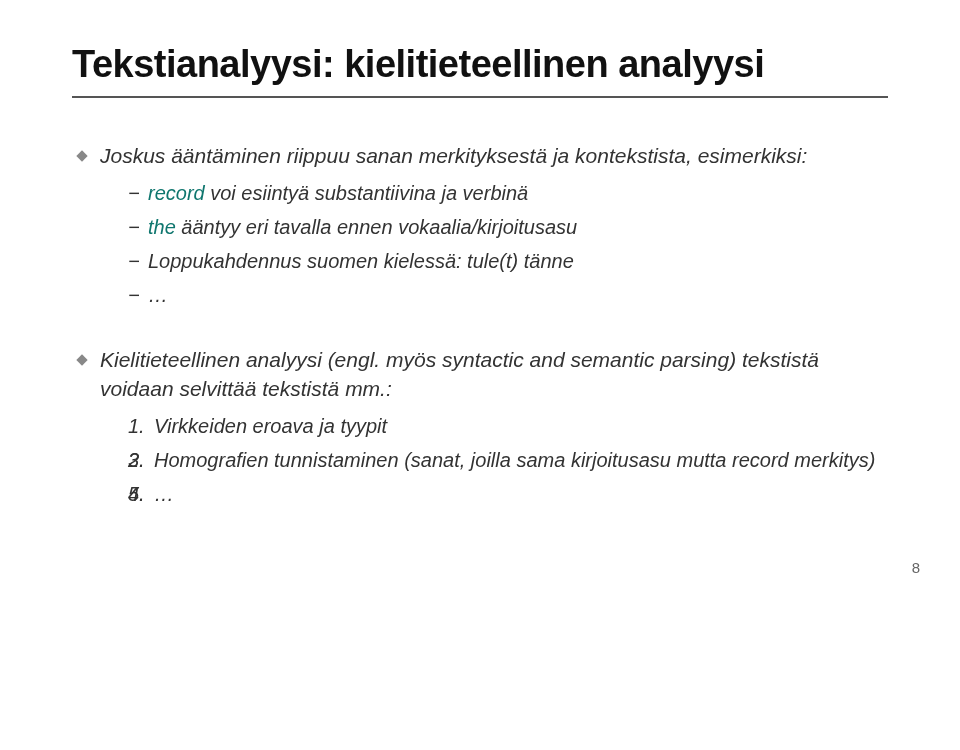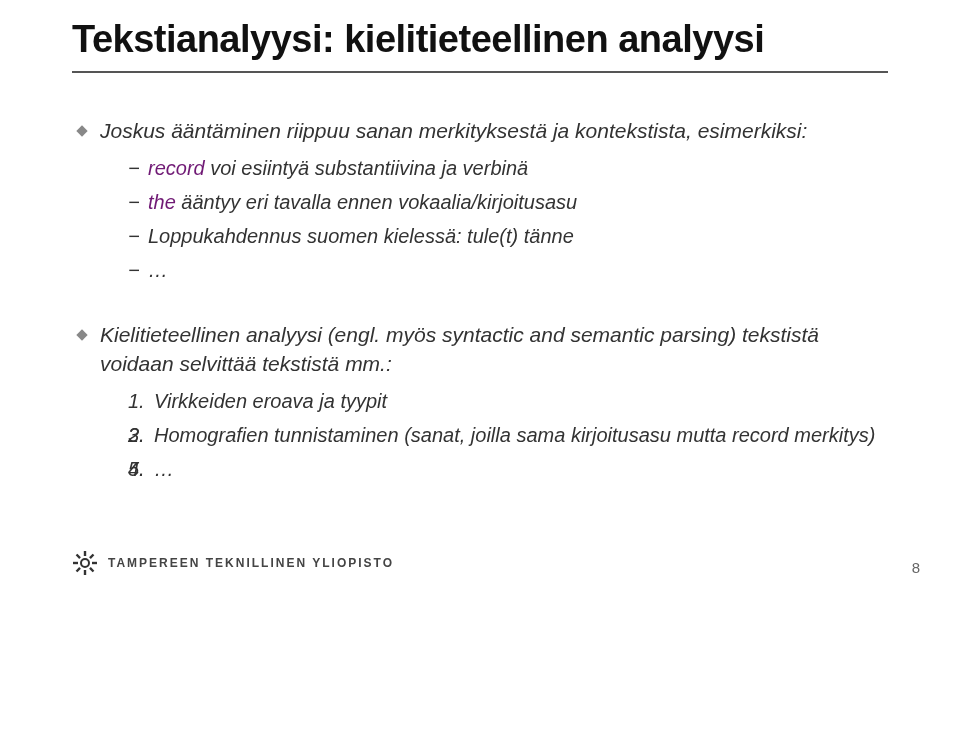--- a/index.html
+++ b/index.html
@@ -1,26 +1,26 @@
 <!DOCTYPE html>
 <html><head>
 <meta charset="utf-8">
 <style>
   * { margin: 0; padding: 0; box-sizing: border-box; }
   html, body { width: 960px; height: 750px; background: #fff; font-family: "Segoe UI", Arial, sans-serif; color: #222; }
-  .slide { width: 960px; height: 602px; position: relative; padding: 18px 72px 0 72px; }
+  .slide { width: 960px; height: 602px; position: relative; padding: 43px 72px 0 72px; }
   .title { font-size: 38px; font-weight: 700; color: #111; letter-spacing: -0.5px; }
   .hr { border: none; border-top: 2px solid #555; margin-top: 10px; margin-bottom: 44px; }
   .bullets { list-style: none; padding-left: 6px; font-style: italic; }
   .bullets > li { position: relative; padding-left: 22px; font-size: 21px; color: #333; line-height: 1.35; margin-bottom: 10px; }
   .diamond { position: absolute; left: 0; top: 10px; width: 8px; height: 8px; background: #888; transform: rotate(45deg); }
   .sub { list-style: none; margin-top: 10px; padding-left: 28px; }
   .sub > li { position: relative; padding-left: 20px; font-size: 20px; margin-bottom: 8px; line-height: 1.3; }
   .dash { position: absolute; left: 0; top: 0; color: #333; }
-  .accent { color: #701a75; }
+  .accent { color: #0f766e; }
   .ord { list-style: none; margin-top: 10px; padding-left: 28px; }
   .ord > li { position: relative; padding-left: 26px; font-size: 20px; margin-bottom: 8px; line-height: 1.3; color: #333; }
   .ord .num { position: absolute; left: 0; top: 0; }
   .gap { height: 28px; }
   .footer { position: absolute; left: 72px; bottom: 26px; display: flex; align-items: center; gap: 10px; }
   .footer-text { font-size: 12px; letter-spacing: 2px; color: #444; font-weight: 600; }
   .page-num { position: absolute; right: 40px; bottom: 26px; font-size: 15px; color: #666; }
   .logo svg { display: block; }
 </style>
 </head>
@@ -64,35 +64,15 @@
       <ul class="ord">
         <li><span class="num">1.</span><span>Virkkeiden eroava ja tyypit</span></li>
         <li><span class="num">2.</span></li>
         <li><span class="num">3.</span><span>Homografien tunnistaminen (sanat, joilla sama kirjoitusasu mutta record merkitys)</span></li>
         <li><span class="num">4.</span></li>
         <li><span class="num">5.</span><span>…</span></li>
       </ul>
     </li>
   </ul>
 
-  <div class="footer">
-    <span class="logo">
-      <svg width="26" height="26" viewBox="0 0 26 26">
-        <g fill="#333">
-          <circle cx="13" cy="13" r="4" fill="none" stroke="#333" stroke-width="2"></circle>
-          <g>
-            <rect x="11.8" y="1" width="2.4" height="5"></rect>
-            <rect x="11.8" y="20" width="2.4" height="5"></rect>
-            <rect x="1" y="11.8" width="5" height="2.4"></rect>
-            <rect x="20" y="11.8" width="5" height="2.4"></rect>
-            <rect x="11.8" y="1" width="2.4" height="5" transform="rotate(45 13 13)"></rect>
-            <rect x="11.8" y="20" width="2.4" height="5" transform="rotate(45 13 13)"></rect>
-            <rect x="1" y="11.8" width="5" height="2.4" transform="rotate(45 13 13)"></rect>
-            <rect x="20" y="11.8" width="5" height="2.4" transform="rotate(45 13 13)"></rect>
-          </g>
-        </g>
-      </svg>
-    </span>
-    <span class="footer-text">TAMPEREEN TEKNILLINEN YLIOPISTO</span>
-  </div>
 
   <div class="page-num">8</div>
 </div>
 
 </body></html>

